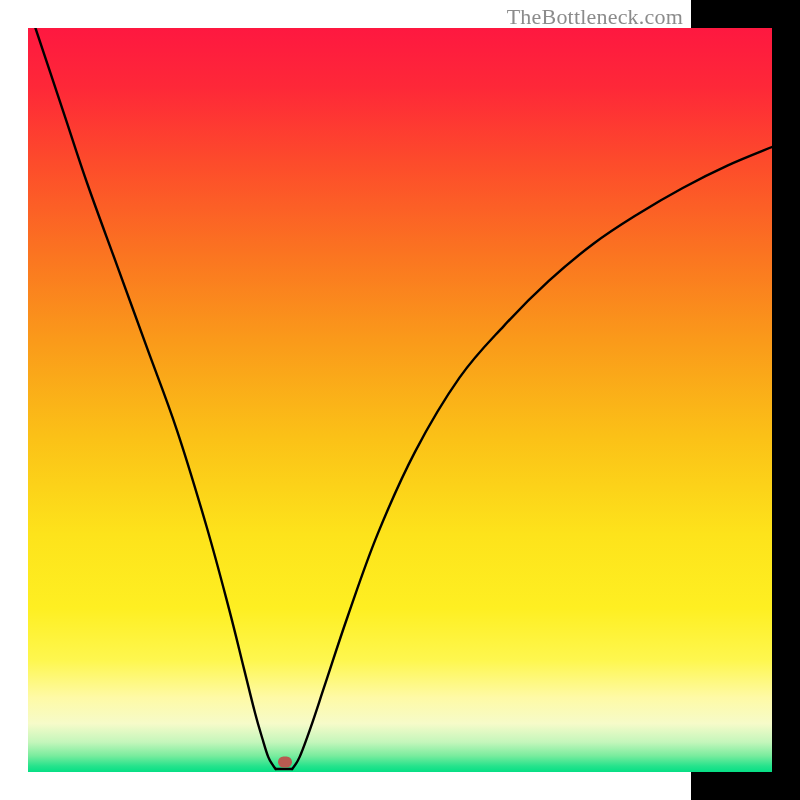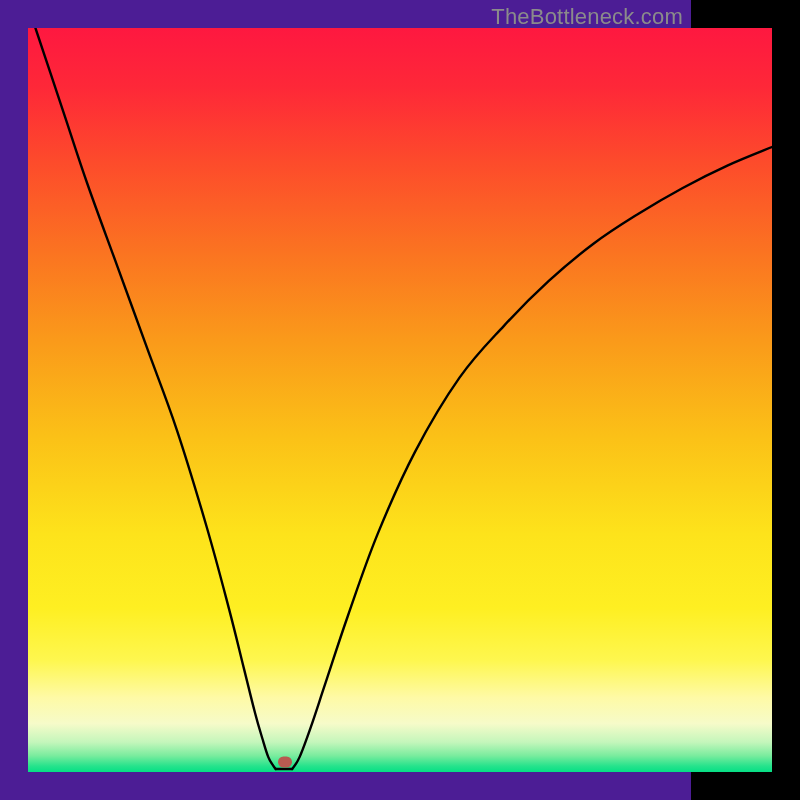--- a/index.html
+++ b/index.html
@@ -8,21 +8,22 @@
     width: 800px;
     height: 800px;
     background: #000;
     font-family: Arial, Helvetica, sans-serif;
     overflow: hidden;
   }
   .stage {
     position: relative;
     width: 691px;
     height: 800px;
-    background: #4c1d95;
+    background: #ffffff;
+    font-family: Liberation Serif, serif;
   }
   .plot-area {
     position: absolute;
     left: 28px;
     top: 28px;
     width: 744px;
     height: 744px;
     overflow: hidden;
   }
   .gradient-bg {

